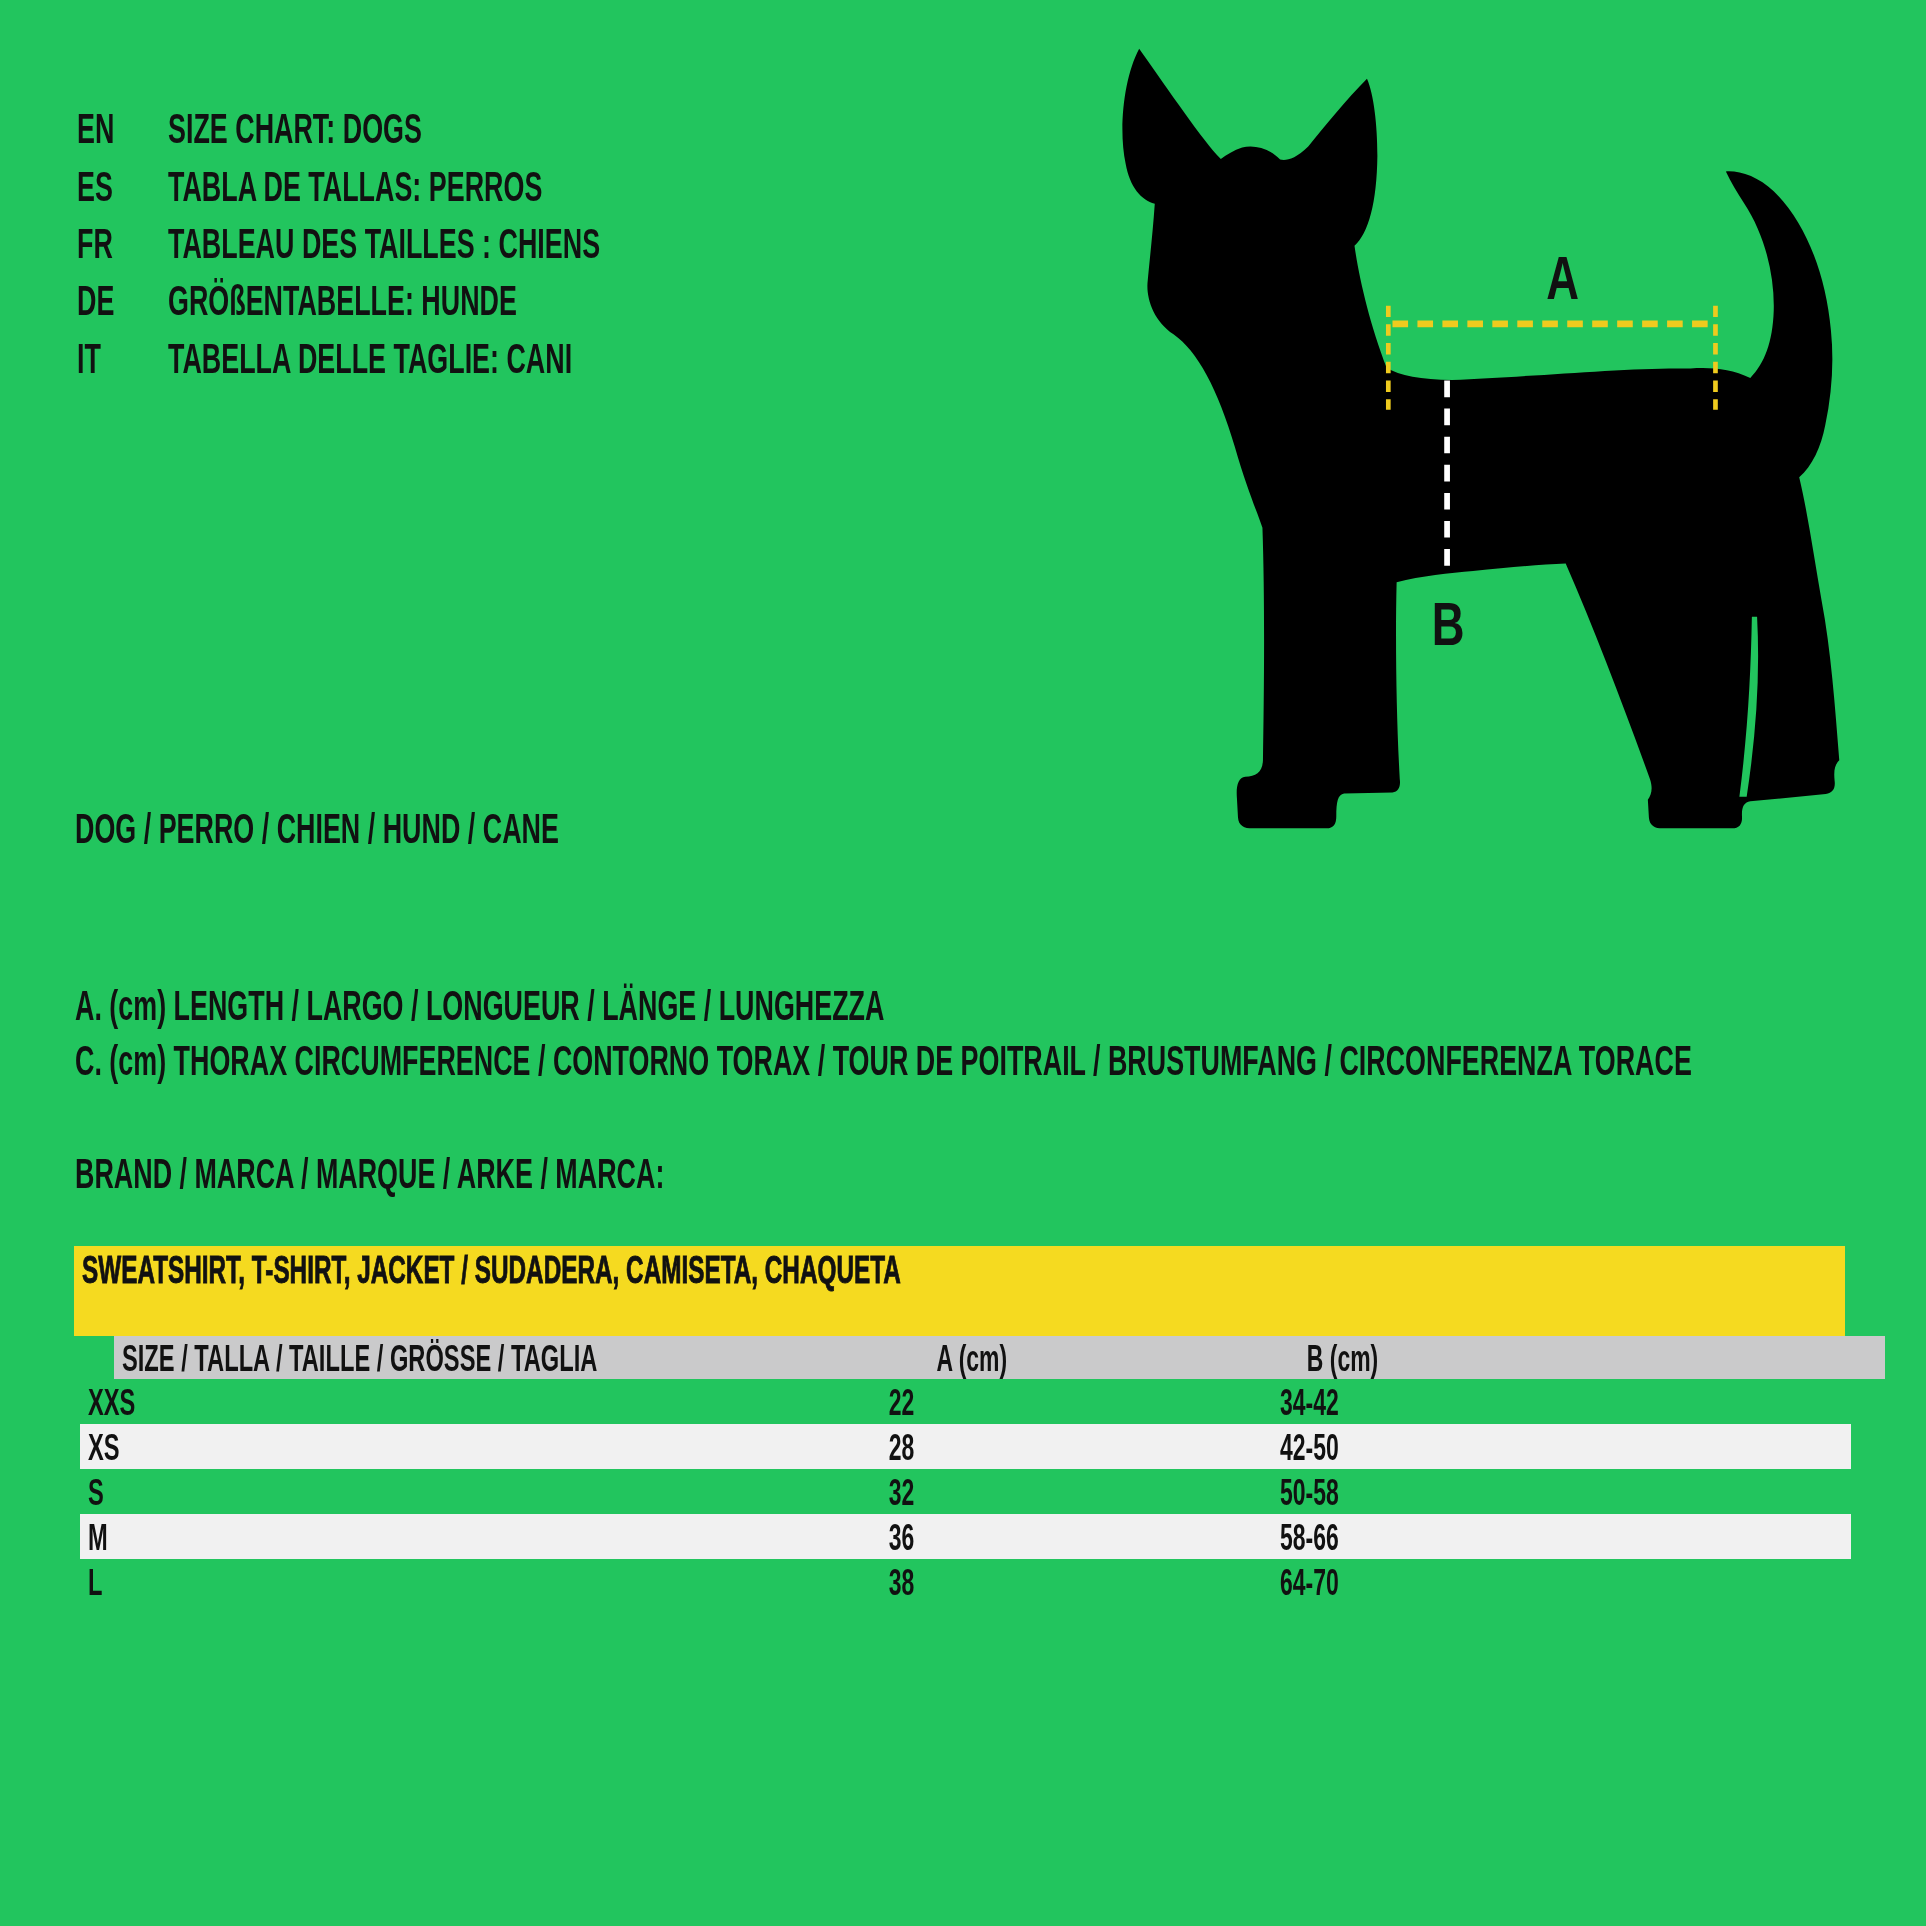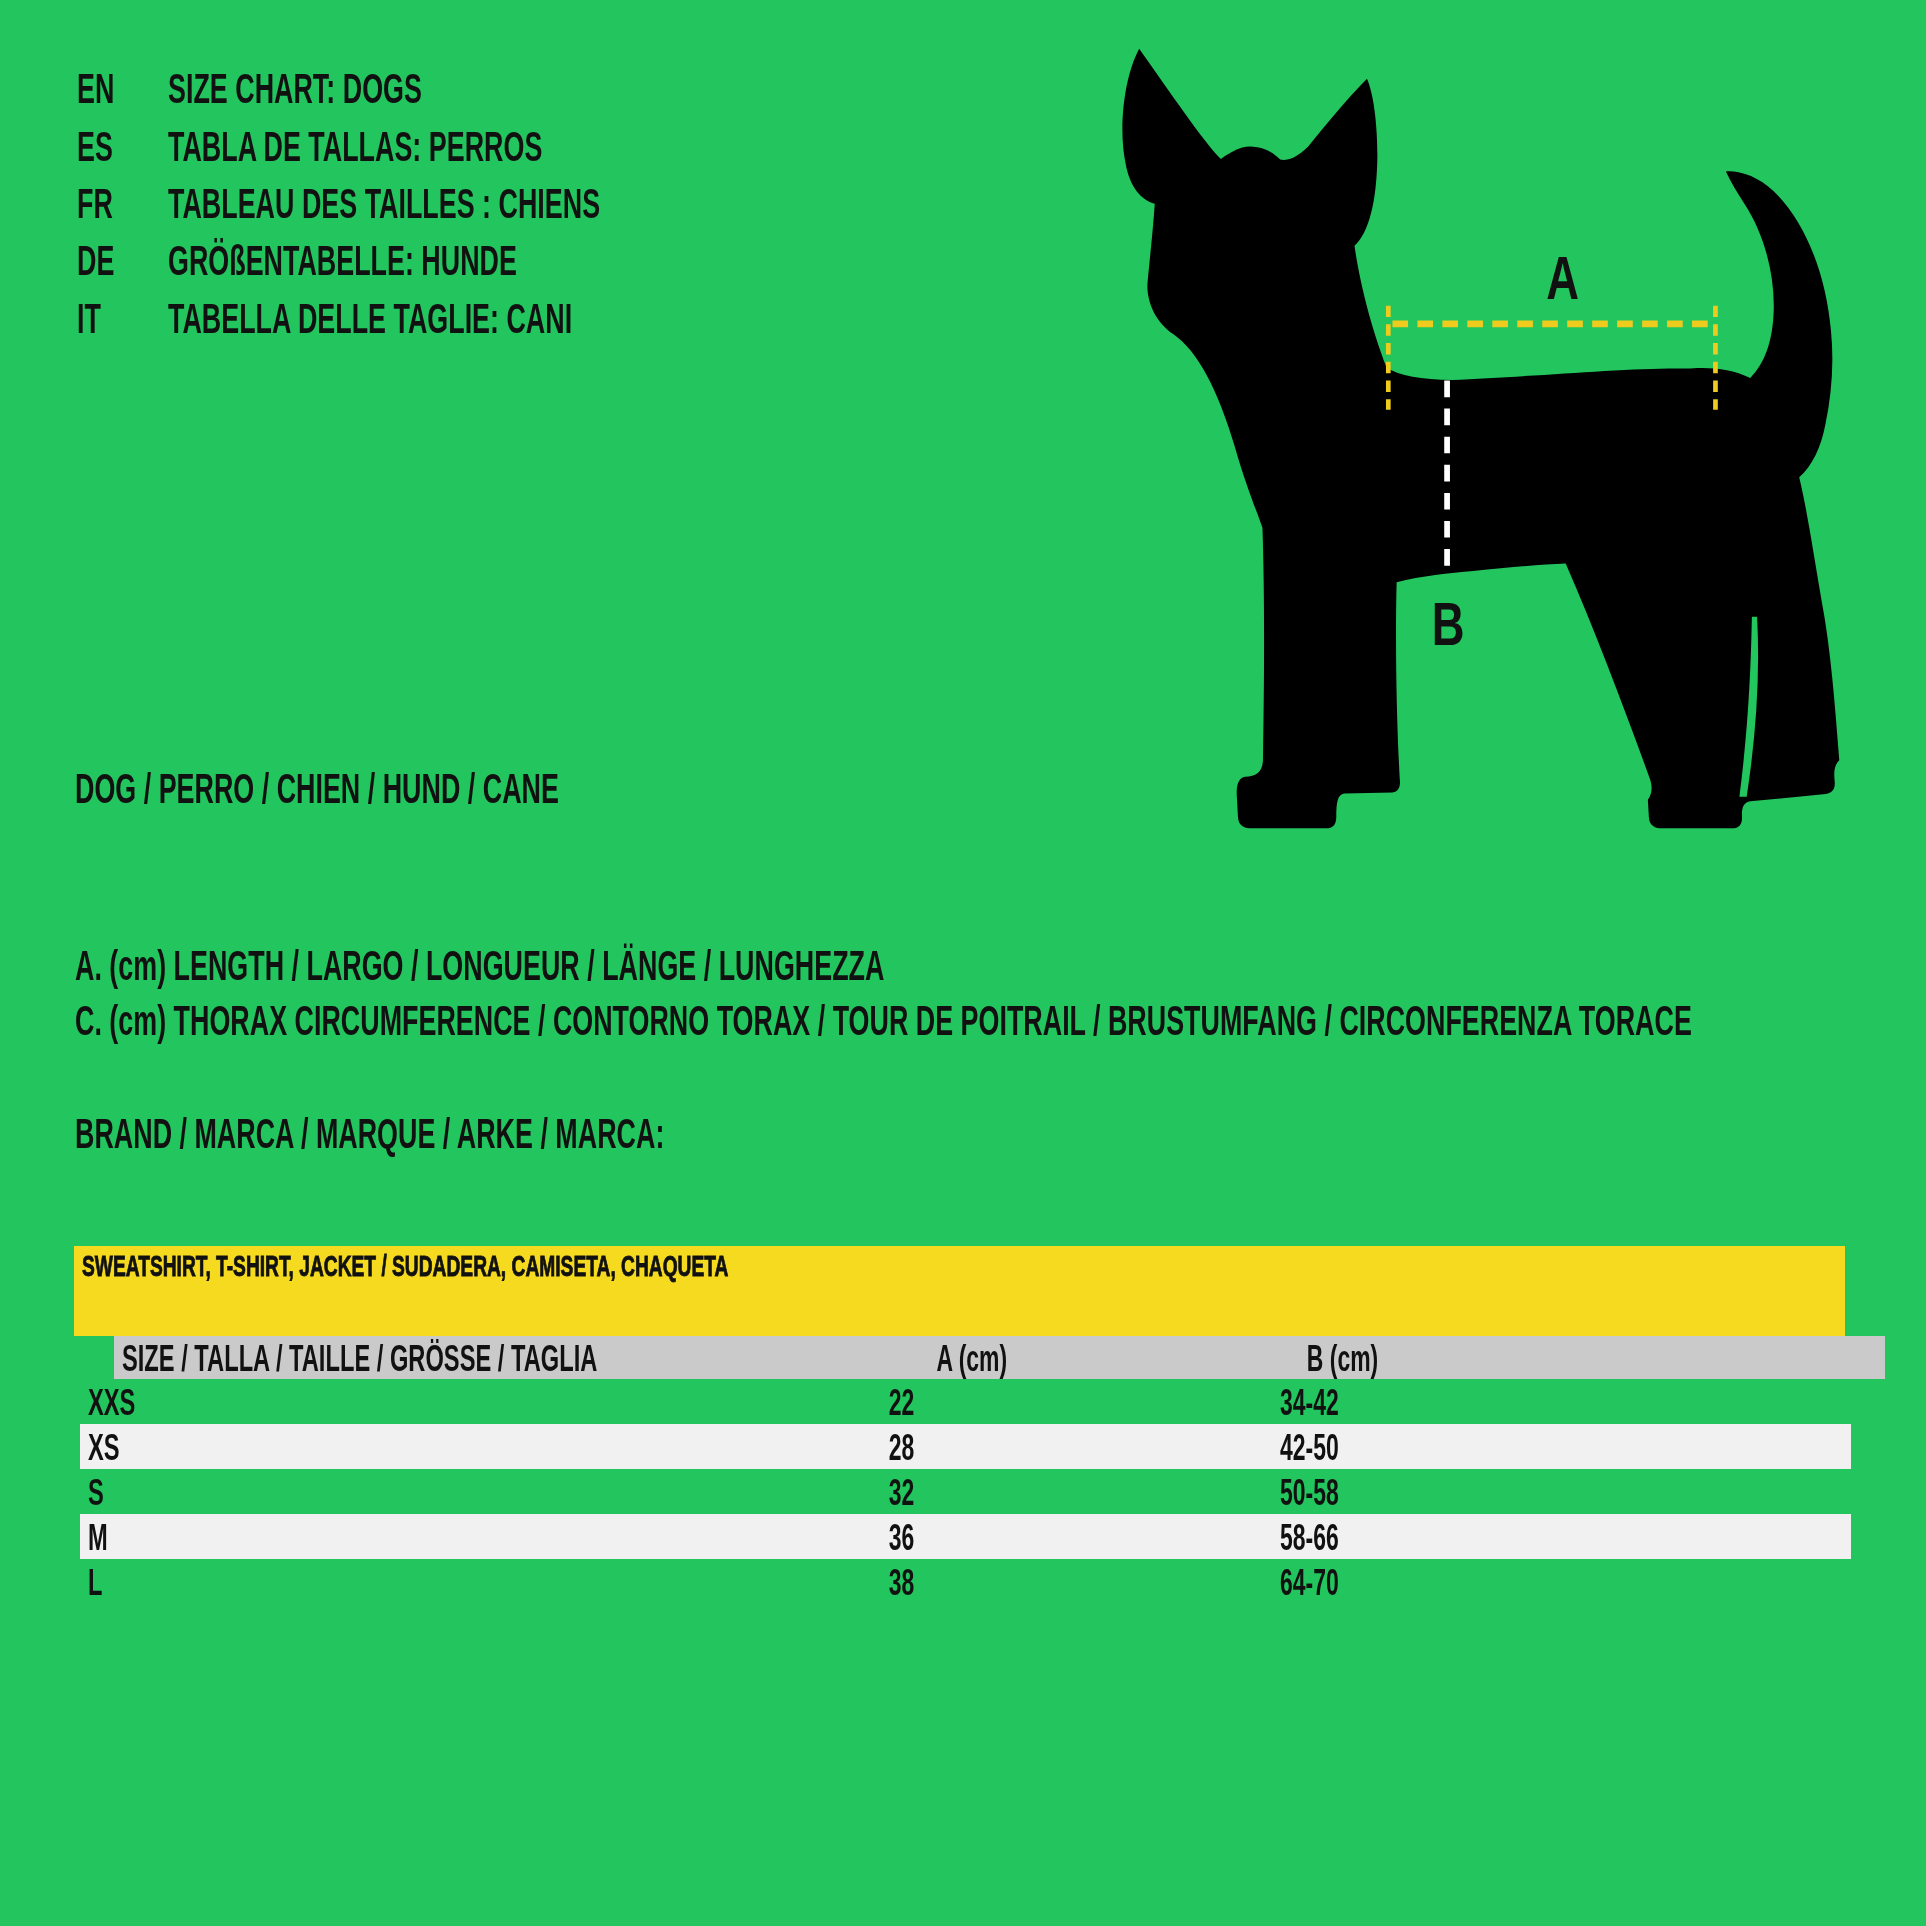--- a/index.html
+++ b/index.html
@@ -5,23 +5,23 @@
   html,body { margin:0; padding:0; background:#ffffff; }
   .page {
     position:relative; width:1926px; height:1926px; background:#22c55e;
     font-family:"Liberation Sans", sans-serif; font-weight:700; color:#111111;
     overflow:hidden;
   }
   .abs { position:absolute; }
   
   .cx  { display:inline-block; transform:scaleX(.64); transform-origin:0 50%; white-space:nowrap; }
   .cxc { display:inline-block; transform:scaleX(.62); transform-origin:50% 50%; white-space:nowrap; }
-  .t-main  { font-size:42px; line-height:1; }
+  .t-main  { font-size:42px; line-height:1;margin-top:40px; }
   .t-table { font-size:37px; line-height:1; }
-  .t-yhead { font-size:30px; line-height:1; }
+  .t-yhead { font-size:38px; line-height:1; }
   .heavy .cx { -webkit-text-stroke:0.9px #111111; }
 
   
   .lang-row { position:absolute; left:77px; height:43px; }
   .lang-code  { position:absolute; left:0; }
   .lang-label { position:absolute; left:91px; }
 
   
   .dog-svg { position:absolute; left:1109px; top:31px; width:801px; height:801px; }
 

